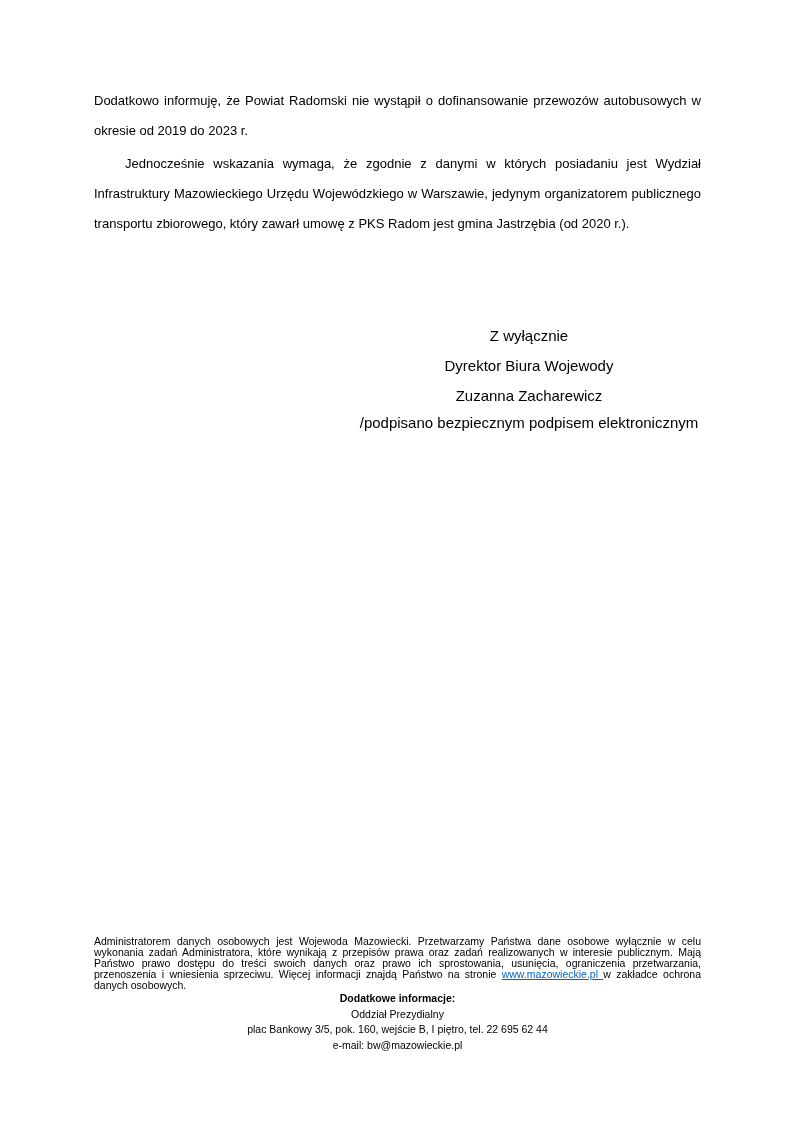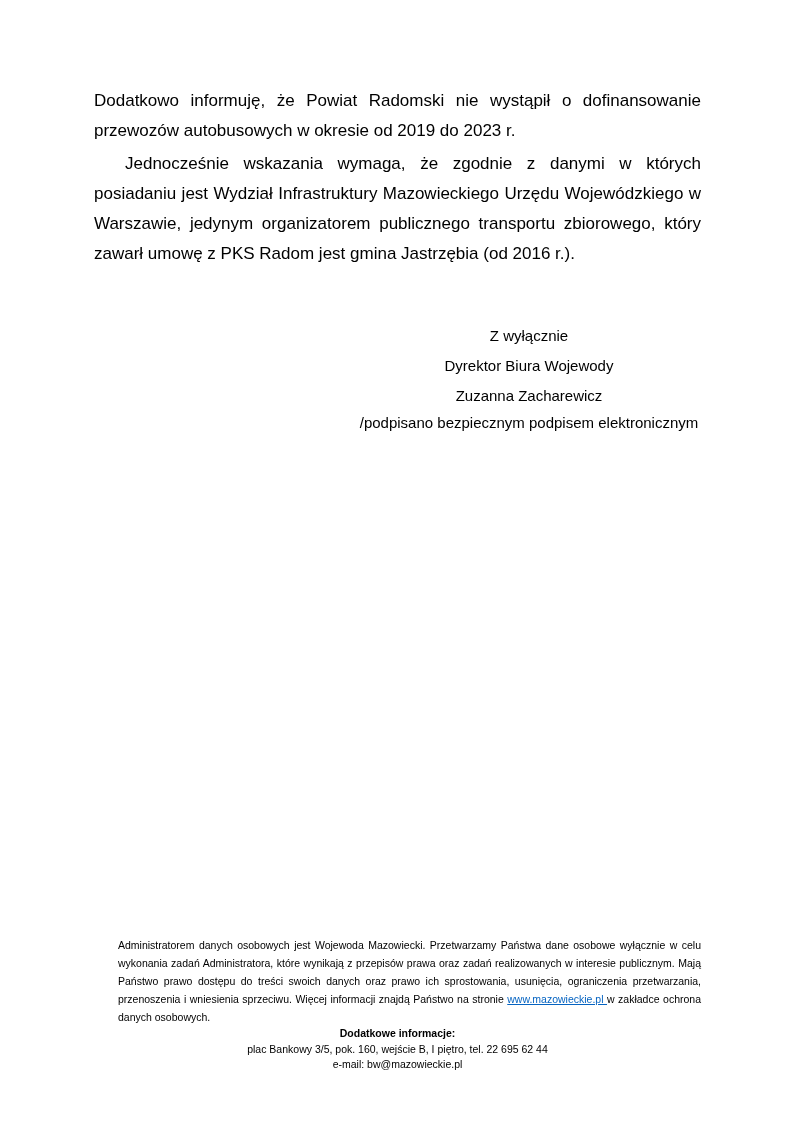--- a/index.html
+++ b/index.html
@@ -12,21 +12,21 @@
     background: #ffffff;
     overflow: hidden;
     font-family: "Liberation Sans", "DejaVu Sans", sans-serif;
     color: #000000;
   }
   .body-text {
     position: absolute;
     left: 94px;
     top: 86px;
     width: 607px;
-    font-size: 17px;
+    font-size: 13px;
     line-height: 30px;
     text-align: justify;
   }
   .para { margin: 0; }
   .para + .para { margin-top: 3px; }
   .indent { text-indent: 31px; }
   .signature {
     position: absolute;
     left: 264px;
     top: 321px;
@@ -41,56 +41,56 @@
   }
   .footer {
     position: absolute;
     left: 94px;
     top: 936px;
     width: 607px;
     font-size: 10.5px;
   }
   .privacy {
     text-align: justify;
-    line-height: 18px;
-    margin-left: 24px;
+    line-height: 11px;
   }
   .privacy a {
     text-decoration: underline;
     cursor: pointer;
   }
   .contact {
     text-align: center;
     line-height: 15.5px;
   }
   .contact .bold { font-weight: bold; }
 </style>
 </head>
 <body>
 
 <div class="page">
 
   <div class="body-text">
     <p class="para">Dodatkowo informuję, że Powiat Radomski nie wystąpił o dofinansowanie przewozów autobusowych w okresie od 2019 do 2023 r.</p>
-    <p class="para indent">Jednocześnie wskazania wymaga, że zgodnie z danymi w których posiadaniu jest Wydział Infrastruktury Mazowieckiego Urzędu Wojewódzkiego w Warszawie, jedynym organizatorem publicznego transportu zbiorowego, który zawarł umowę z PKS Radom jest gmina Jastrzębia (od 2016 r.).</p>
+    <p class="para indent">Jednocześnie wskazania wymaga, że zgodnie z danymi w których posiadaniu jest Wydział Infrastruktury Mazowieckiego Urzędu Wojewódzkiego w Warszawie, jedynym organizatorem publicznego transportu zbiorowego, który zawarł umowę z PKS Radom jest gmina Jastrzębia (od 2020 r.).</p>
   </div>
 
   <div class="signature">
     <p>Z wyłącznie</p>
     <p>Dyrektor Biura Wojewody</p>
     <p>Zuzanna Zacharewicz</p>
     <p class="sig-note">
       <span>/podpisano bezpiecznym podpisem elektronicznym</span><br>
     </p>
   </div>
 
   <div class="footer">
     <p class="privacy">
       <span>Administratorem danych osobowych jest Wojewoda Mazowiecki. Przetwarzamy Państwa dane osobowe wyłącznie w celu wykonania zadań Administratora, które wynikają z przepisów prawa oraz zadań realizowanych w interesie publicznym. Mają Państwo prawo dostępu do treści swoich danych oraz prawo ich sprostowania, usunięcia, ograniczenia przetwarzania, przenoszenia i wniesienia sprzeciwu. Więcej informacji znajdą Państwo na stronie </span><a style="color: rgb(5, 99, 193);">www.mazowieckie.pl </a><span>w zakładce ochrona danych osobowych.</span>
     </p>
     <div class="contact">
       <p class="bold">Dodatkowe informacje:</p>
+      <p>Oddział Prezydialny</p>
       <p>plac Bankowy 3/5, pok. 160, wejście B, I piętro, tel. 22 695 62 44</p>
       <p>e-mail: bw@mazowieckie.pl</p>
     </div>
   </div>
 
 </div>
 
 </body></html>

